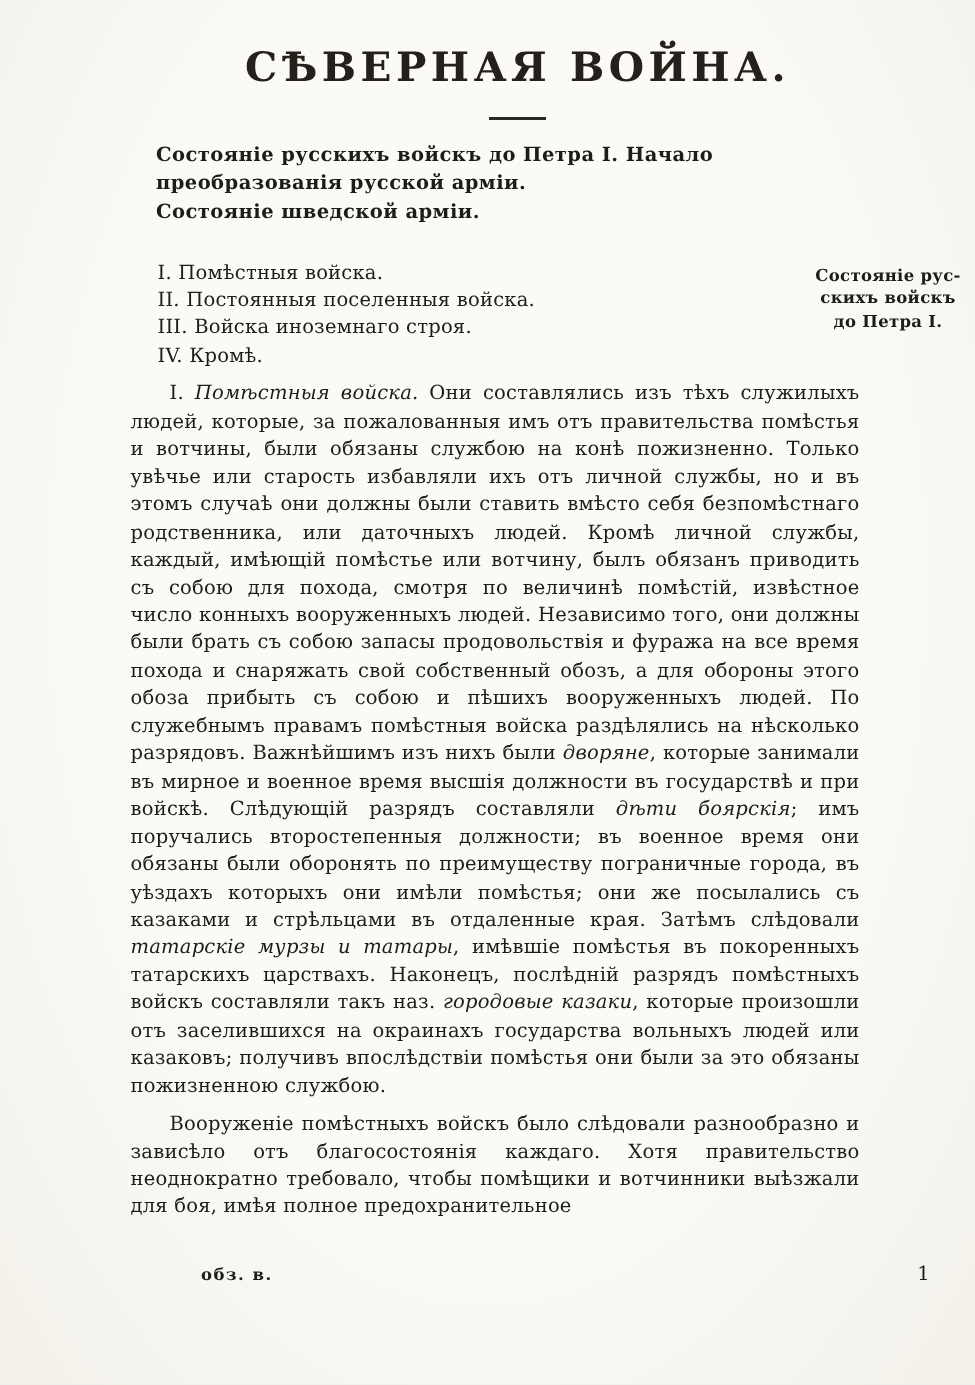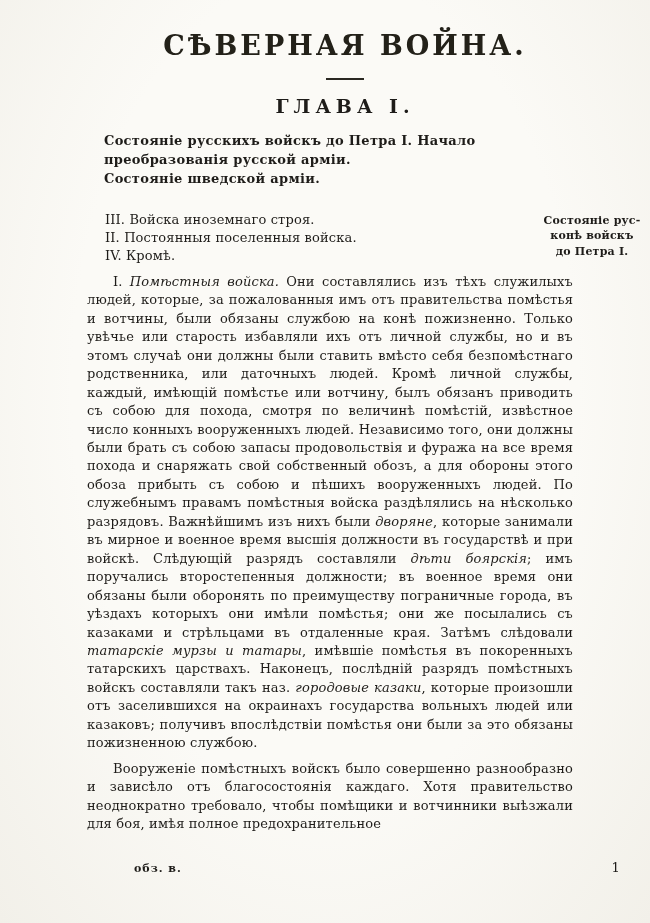--- a/index.html
+++ b/index.html
@@ -83,46 +83,46 @@
 </style>
 </head>
 <body>
 
 <div class="page">
 
   <h1 class="title">СѢВЕРНАЯ ВОЙНА.</h1>
 
   <div class="divider"></div>
 
-  <h2 class="chapter">ГЛАВА I.</h2>
 
   <p class="subtitle">Состояніе русскихъ войскъ до Петра I. Начало преобразованія русской арміи.
 Состояніе шведской арміи.</p>
 
   <div class="content">
 
     <div class="maintext">
 
 
       <div class="list">
+        <p>I. Помѣстныя войска.</p>
+        <p>II. Постоянныя поселенныя войска.</p>
         <p>III. Войска иноземнаго строя.</p>
-        <p>II. Постоянныя поселенныя войска.</p>
         <p>IV. Кромѣ.</p>
       </div>
 
       <p class="para"><span>I. </span><span class="it">Помѣстныя войска.</span><span> Они составлялись изъ тѣхъ служилыхъ людей, которые, за пожалованныя имъ отъ правительства помѣстья и вотчины, были обязаны службою на конѣ пожизненно. Только увѣчье или старость избавляли ихъ отъ личной службы, но и въ этомъ случаѣ они должны были ставить вмѣсто себя безпомѣстнаго родственника, или даточныхъ людей. Кромѣ личной службы, каждый, имѣющій помѣстье или вотчину, былъ обязанъ приводить съ собою для похода, смотря по величинѣ помѣстій, извѣстное число конныхъ вооруженныхъ людей. Независимо того, они должны были брать съ собою запасы продовольствія и фуража на все время похода и снаряжать свой собственный обозъ, а для обороны этого обоза прибыть съ собою и пѣшихъ вооруженныхъ людей. По служебнымъ правамъ помѣстныя войска раздѣлялись на нѣсколько разрядовъ. Важнѣйшимъ изъ нихъ были </span><span class="it">дворяне</span><span>, которые занимали въ мирное и военное время высшія должности въ государствѣ и при войскѣ. Слѣдующій разрядъ составляли </span><span class="it">дѣти боярскія</span><span>; имъ поручались второстепенныя должности; въ военное время они обязаны были оборонять по преимуществу пограничные города, въ уѣздахъ которыхъ они имѣли помѣстья; они же посылались съ казаками и стрѣльцами въ отдаленные края. Затѣмъ слѣдовали </span><span class="it">татарскіе мурзы и татары</span><span>, имѣвшіе помѣстья въ покоренныхъ татарскихъ царствахъ. Наконецъ, послѣдній разрядъ помѣстныхъ войскъ составляли такъ наз. </span><span class="it">городовые казаки</span><span>, которые произошли отъ заселившихся на окраинахъ государства вольныхъ людей или казаковъ; получивъ впослѣдствіи помѣстья они были за это обязаны пожизненною службою.</span></p>
 
-      <p class="para">Вооруженіе помѣстныхъ войскъ было совершенно разнообразно и зависѣло отъ благосостоянія каждаго. Хотя правительство неоднократно требовало, чтобы помѣщики и вотчинники выѣзжали для боя, имѣя полное предохранительное</p>
+      <p class="para">Вооруженіе помѣстныхъ войскъ было слѣдовали разнообразно и зависѣло отъ благосостоянія каждаго. Хотя правительство неоднократно требовало, чтобы помѣщики и вотчинники выѣзжали для боя, имѣя полное предохранительное</p>
 
       <div class="footer">
         <span class="sig">обз. в.</span>
         <span class="pagenum">1</span>
       </div>
 
     </div>
 
     <aside class="marginnote">Состояніе рус-
-конѣ войскъ
+скихъ войскъ
 до Петра I.</aside>
 
   </div>
 
 </div>
 
 </body></html>

